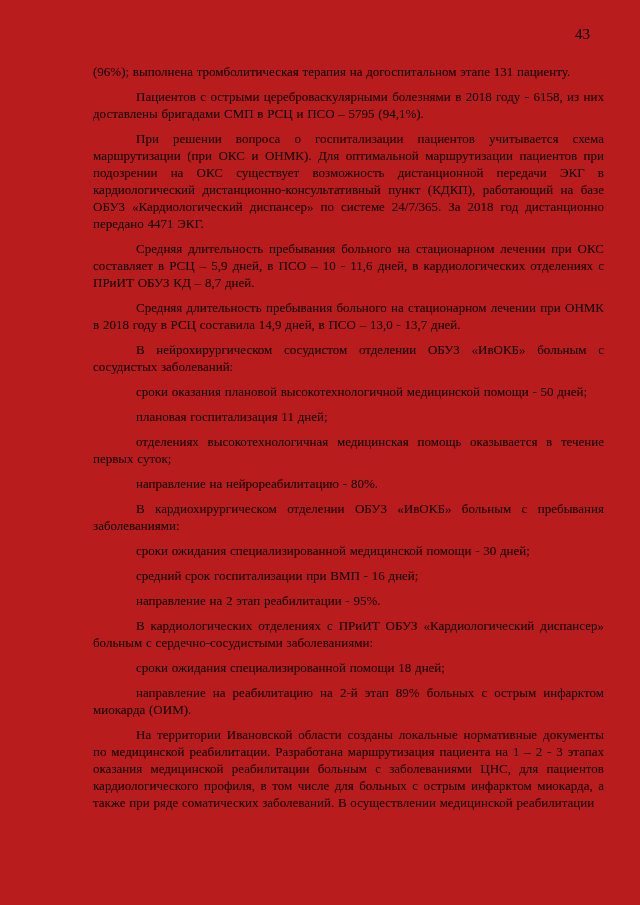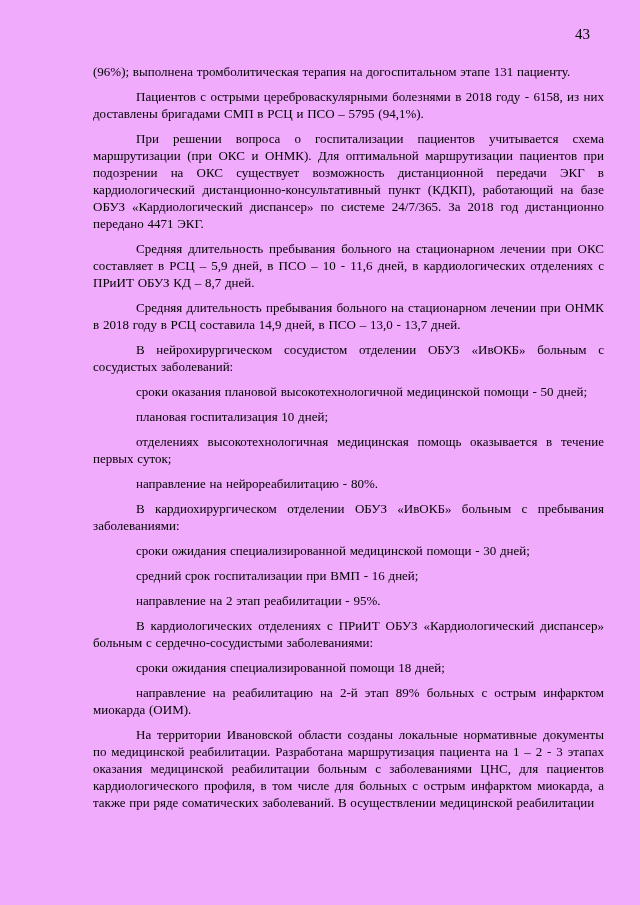--- a/index.html
+++ b/index.html
@@ -4,21 +4,21 @@
 <style>
   html, body {
     margin: 0;
     padding: 0;
     background: #ffffff;
   }
   .sheet {
     position: relative;
     width: 640px;
     height: 905px;
-    background: #f0abfc;
+    background: #b91c1c;
     font-family: "Liberation Serif", "DejaVu Serif", serif;
     color: #000000;
     overflow: hidden;
     box-sizing: border-box;
   }
   .page-number {
     position: absolute;
     top: 26px;
     right: 50px;
     font-size: 15px;
@@ -48,21 +48,21 @@
 <div class="sheet">
   <div class="page-number">43</div>
   <div class="text-block">
     <p class="para no-indent">(96%); выполнена тромболитическая терапия на догоспитальном этапе 131 пациенту.</p>
     <p class="para">Пациентов с острыми цереброваскулярными болезнями в 2018 году - 6158, из них доставлены бригадами СМП в РСЦ и ПСО – 5795 (94,1%).</p>
     <p class="para">При решении вопроса о госпитализации пациентов учитывается схема маршрутизации (при ОКС и ОНМК). Для оптимальной маршрутизации пациентов при подозрении на ОКС существует возможность дистанционной передачи ЭКГ в кардиологический дистанционно-консультативный пункт (КДКП), работающий на базе ОБУЗ «Кардиологический диспансер» по системе 24/7/365. За 2018 год дистанционно передано 4471 ЭКГ.</p>
     <p class="para">Средняя длительность пребывания больного на стационарном лечении при ОКС составляет в РСЦ – 5,9 дней, в ПСО – 10 - 11,6 дней, в кардиологических отделениях с ПРиИТ ОБУЗ КД – 8,7 дней.</p>
     <p class="para">Средняя длительность пребывания больного на стационарном лечении при ОНМК в 2018 году в РСЦ составила 14,9 дней, в ПСО – 13,0 - 13,7 дней.</p>
     <p class="para">В нейрохирургическом сосудистом отделении ОБУЗ «ИвОКБ» больным с сосудистых заболеваний:</p>
     <p class="para">сроки оказания плановой высокотехнологичной медицинской помощи - 50 дней;</p>
-    <p class="para">плановая госпитализация 10 дней;</p>
+    <p class="para">плановая госпитализация 11 дней;</p>
     <p class="para">отделениях высокотехнологичная медицинская помощь оказывается в течение первых суток;</p>
     <p class="para">направление на нейрореабилитацию - 80%.</p>
     <p class="para">В кардиохирургическом отделении ОБУЗ «ИвОКБ» больным с пребывания заболеваниями:</p>
     <p class="para">сроки ожидания специализированной медицинской помощи - 30 дней;</p>
     <p class="para">средний срок госпитализации при ВМП - 16 дней;</p>
     <p class="para">направление на 2 этап реабилитации - 95%.</p>
     <p class="para">В кардиологических отделениях с ПРиИТ ОБУЗ «Кардиологический диспансер» больным с сердечно-сосудистыми заболеваниями:</p>
     <p class="para">сроки ожидания специализированной помощи 18 дней;</p>
     <p class="para">направление на реабилитацию на 2-й этап 89% больных с острым инфарктом миокарда (ОИМ).</p>
     <p class="para">На территории Ивановской области созданы локальные нормативные документы по медицинской реабилитации. Разработана маршрутизация пациента на 1 – 2 - 3 этапах оказания медицинской реабилитации больным с заболеваниями ЦНС, для пациентов кардиологического профиля, в том числе для больных с острым инфарктом миокарда, а также при ряде соматических заболеваний. В осуществлении медицинской реабилитации</p>

